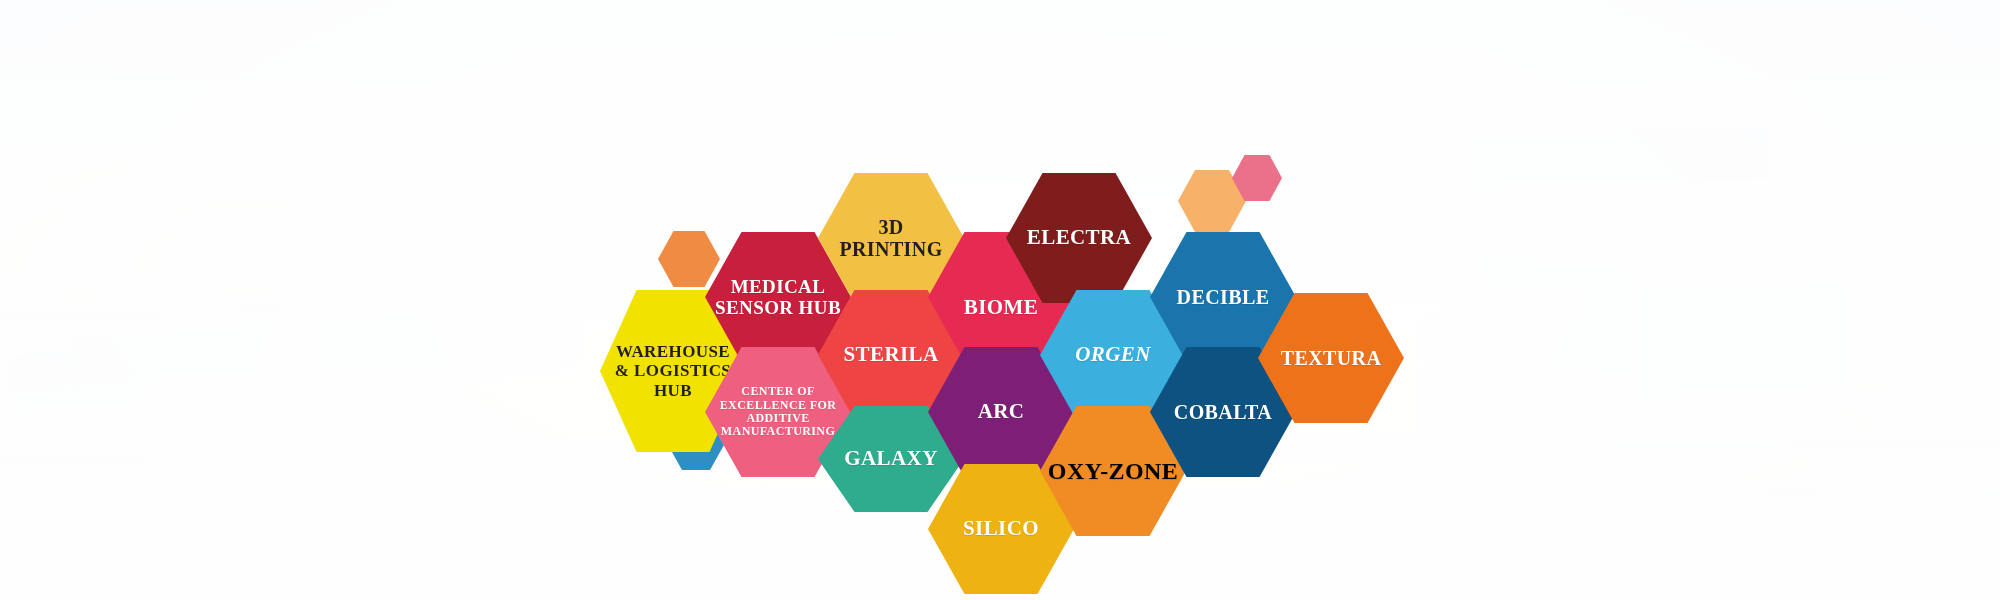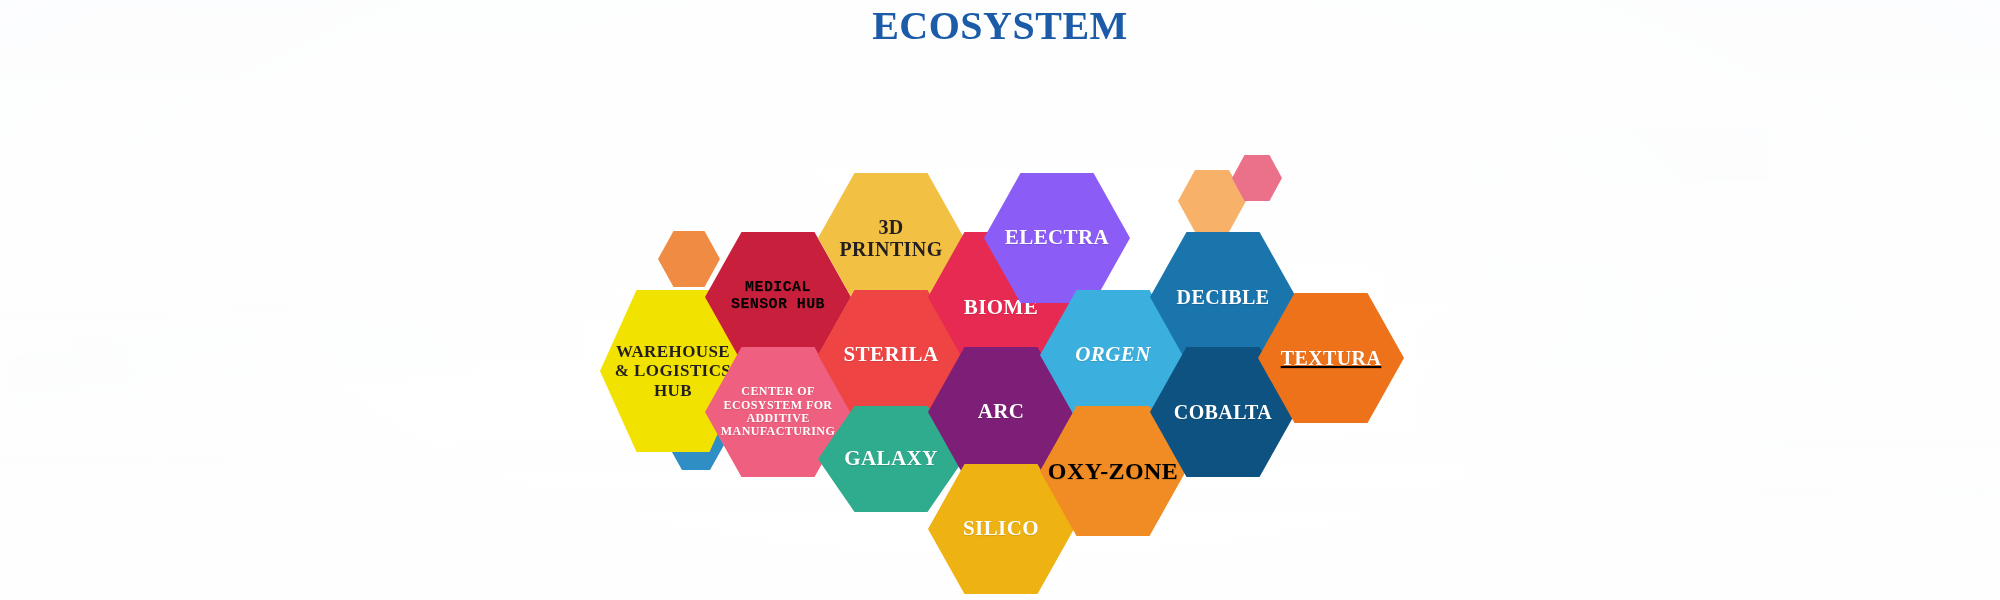--- a/index.html
+++ b/index.html
@@ -127,71 +127,70 @@
   <div class="bld" style="left:320px;  top:320px; width:70px;  height:50px;"></div>
 
   <div class="road" style="left:0;    top:440px; width:2000px; height:26px; transform:rotate(-0.6deg);"></div>
   <div class="road" style="left:0;    top:490px; width:2000px; height:20px; transform:rotate(-0.4deg);"></div>
   <div class="road" style="left:0;    top:300px; width:900px;  height:14px; transform:rotate(-1.2deg);"></div>
 </div>
 <div id="bg-wash"></div>
 
 <div id="stage">
 
-  <div id="page-title" style="color: rgb(27, 91, 168);">ECOSYSTEM</div>
 
   <div id="decor-layer">
       <div class="hex small" style="left: 658px; top: 231px; width: 62px; height: 56px; background: rgb(240, 139, 67);"></div>
       <div class="hex small" style="left: 668px; top: 420px; width: 56px; height: 50px; background: rgb(47, 143, 196);"></div>
       <div class="hex small" style="left: 1178px; top: 170px; width: 68px; height: 62px; background: rgb(247, 177, 105);"></div>
       <div class="hex small" style="left: 1232px; top: 155px; width: 50px; height: 46px; background: rgb(234, 113, 137);"></div>
     </div>
 
   <div id="hex-layer">
       <div class="hex dark" style="left: 600px; top: 290px; width: 146px; height: 162px; background: rgb(242, 226, 0); z-index: 10;">
         <div class="lbl" style="font-size: 17px; color: rgb(35, 31, 32);"><span>WAREHOUSE</span><br><span>&amp; LOGISTICS</span><br><span>HUB</span></div>
       </div>
       <div class="hex" style="left: 705px; top: 232px; width: 146px; height: 130px; background: rgb(200, 32, 60); z-index: 11;">
-        <div class="lbl" style="font-size: 15px; color: #000000; font-family: Liberation Mono, monospace;"><span>MEDICAL</span><br><span>SENSOR HUB</span></div>
+        <div class="lbl" style="font-size: 19px; color: #ffffff;"><span>MEDICAL</span><br><span>SENSOR HUB</span></div>
       </div>
       <div class="hex" style="left: 705px; top: 347px; width: 146px; height: 130px; background: rgb(239, 96, 128); z-index: 12;">
-        <div class="lbl" style="font-size: 12px; color: rgb(255, 255, 255);"><span>CENTER OF</span><br><span>ECOSYSTEM FOR</span><br><span>ADDITIVE</span><br><span>MANUFACTURING</span></div>
+        <div class="lbl" style="font-size: 12px; color: rgb(255, 255, 255);"><span>CENTER OF</span><br><span>EXCELLENCE FOR</span><br><span>ADDITIVE</span><br><span>MANUFACTURING</span></div>
       </div>
       <div class="hex dark" style="left: 818px; top: 173px; width: 146px; height: 130px; background: rgb(242, 192, 66); z-index: 13;">
         <div class="lbl" style="font-size: 20px; color: rgb(35, 31, 32);"><span>3D</span><br><span>PRINTING</span></div>
       </div>
       <div class="hex" style="left: 818px; top: 290px; width: 146px; height: 130px; background: #ef4444; z-index: 14;">
         <div class="lbl" style="font-size: 21px; color: rgb(255, 255, 255);"><span>STERILA</span></div>
       </div>
       <div class="hex" style="left: 818px; top: 406px; width: 146px; height: 106px; background: rgb(47, 171, 142); z-index: 15;">
         <div class="lbl" style="font-size: 21px; color: rgb(255, 255, 255);"><span>GALAXY</span></div>
       </div>
       <div class="hex" style="left: 928px; top: 232px; width: 146px; height: 130px; background: rgb(230, 42, 81); z-index: 16;">
         <div class="lbl" style="font-size: 21px; color: rgb(255, 255, 255); margin-top: 21px;"><span>BIOME</span></div>
       </div>
       <div class="hex" style="left: 928px; top: 347px; width: 146px; height: 130px; background: rgb(126, 31, 119); z-index: 17;">
         <div class="lbl" style="font-size: 21px; color: rgb(255, 255, 255);"><span>ARC</span></div>
       </div>
       <div class="hex" style="left: 928px; top: 464px; width: 146px; height: 130px; background: rgb(238, 178, 18); z-index: 18;">
         <div class="lbl" style="font-size: 21px; color: rgb(255, 255, 255);"><span>SILICO</span></div>
       </div>
-      <div class="hex" style="left: 984px; top: 173px; width: 146px; height: 130px; background: #8b5cf6; z-index: 19;">
+      <div class="hex" style="left: 1006px; top: 173px; width: 146px; height: 130px; background: #7f1d1d; z-index: 19;">
         <div class="lbl" style="font-size: 21px; color: rgb(255, 255, 255);"><span>ELECTRA</span></div>
       </div>
       <div class="hex" style="left: 1040px; top: 290px; width: 146px; height: 130px; background: rgb(59, 175, 221); z-index: 20; font-style: italic;">
         <div class="lbl" style="font-size: 21px; color: rgb(255, 255, 255);"><span>ORGEN</span></div>
       </div>
       <div class="hex" style="left: 1040px; top: 406px; width: 146px; height: 130px; background: rgb(240, 140, 35); z-index: 21;">
         <div class="lbl" style="font-size: 24px; color: #000000;"><span>OXY-ZONE</span></div>
       </div>
       <div class="hex" style="left: 1150px; top: 232px; width: 146px; height: 130px; background: rgb(27, 117, 173); z-index: 22;">
         <div class="lbl" style="font-size: 20px; color: rgb(255, 255, 255);"><span>DECIBLE</span></div>
       </div>
       <div class="hex" style="left: 1150px; top: 347px; width: 146px; height: 130px; background: rgb(13, 82, 128); z-index: 23;">
         <div class="lbl" style="font-size: 20px; color: rgb(255, 255, 255);"><span>COBALTA</span></div>
       </div>
-      <div class="hex" style="left: 1258px; top: 293px; width: 146px; height: 130px; background: rgb(238, 114, 25); z-index: 24; text-decoration: underline;">
+      <div class="hex" style="left: 1258px; top: 293px; width: 146px; height: 130px; background: rgb(238, 114, 25); z-index: 24;">
         <div class="lbl" style="font-size: 20px; color: rgb(255, 255, 255);"><span>TEXTURA</span></div>
       </div>
     </div>
 
 
 </div>
 
 </body></html>

